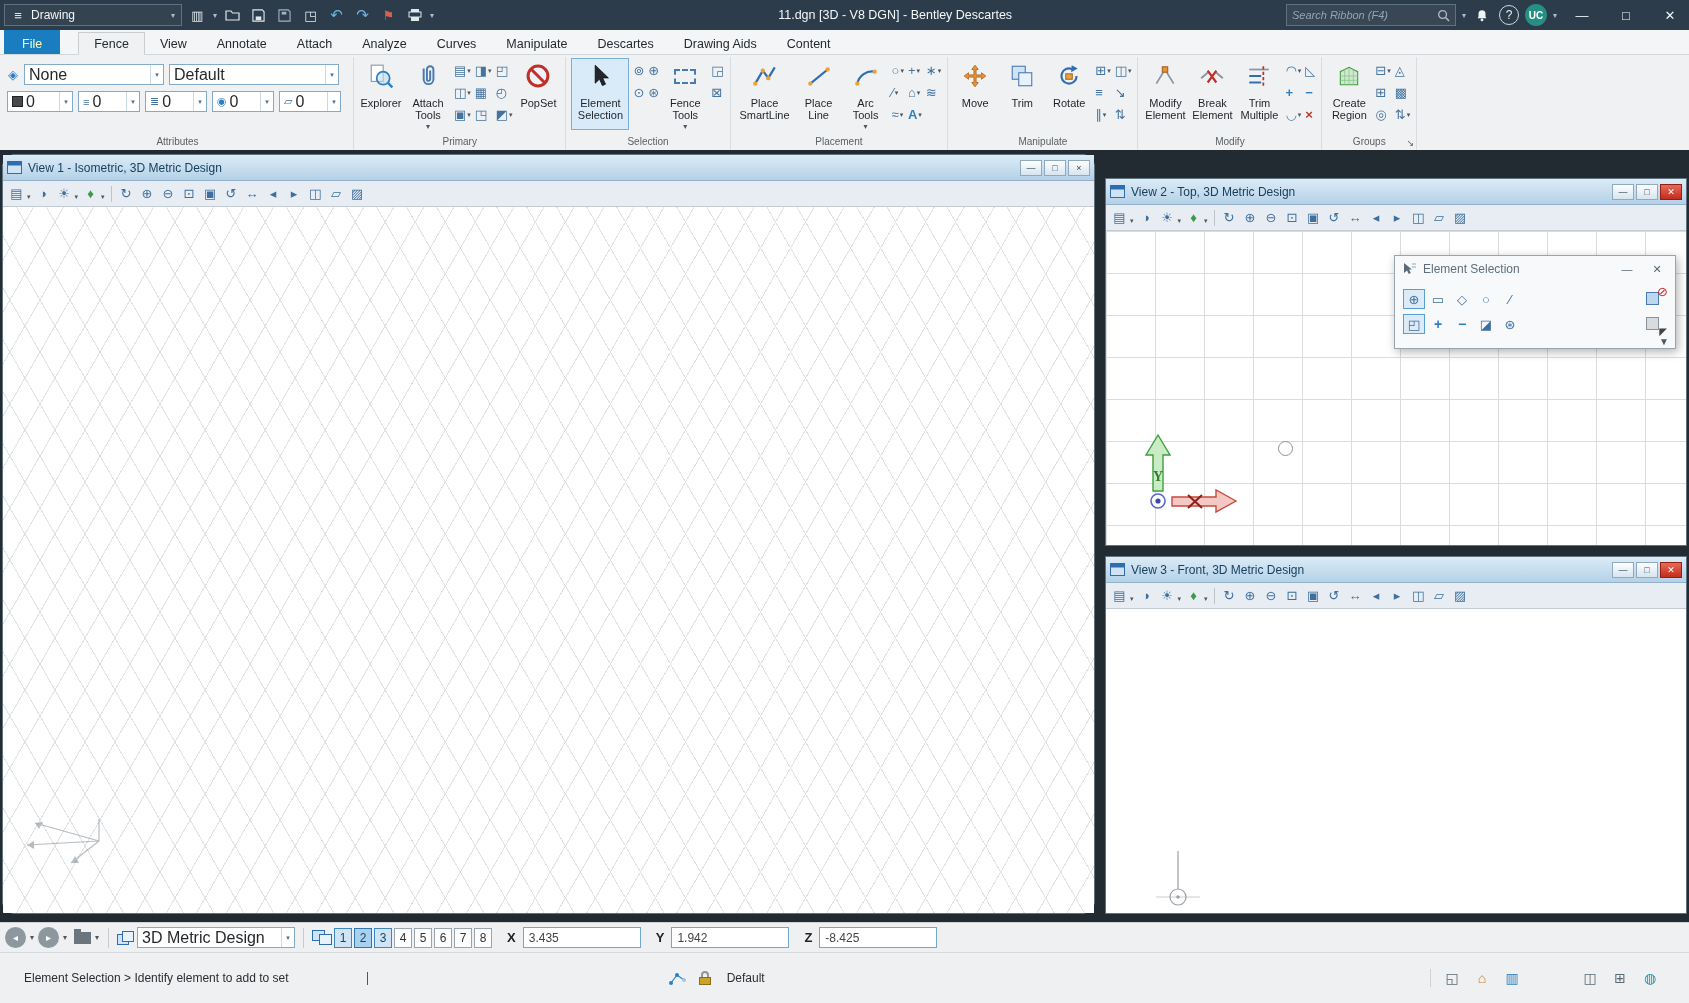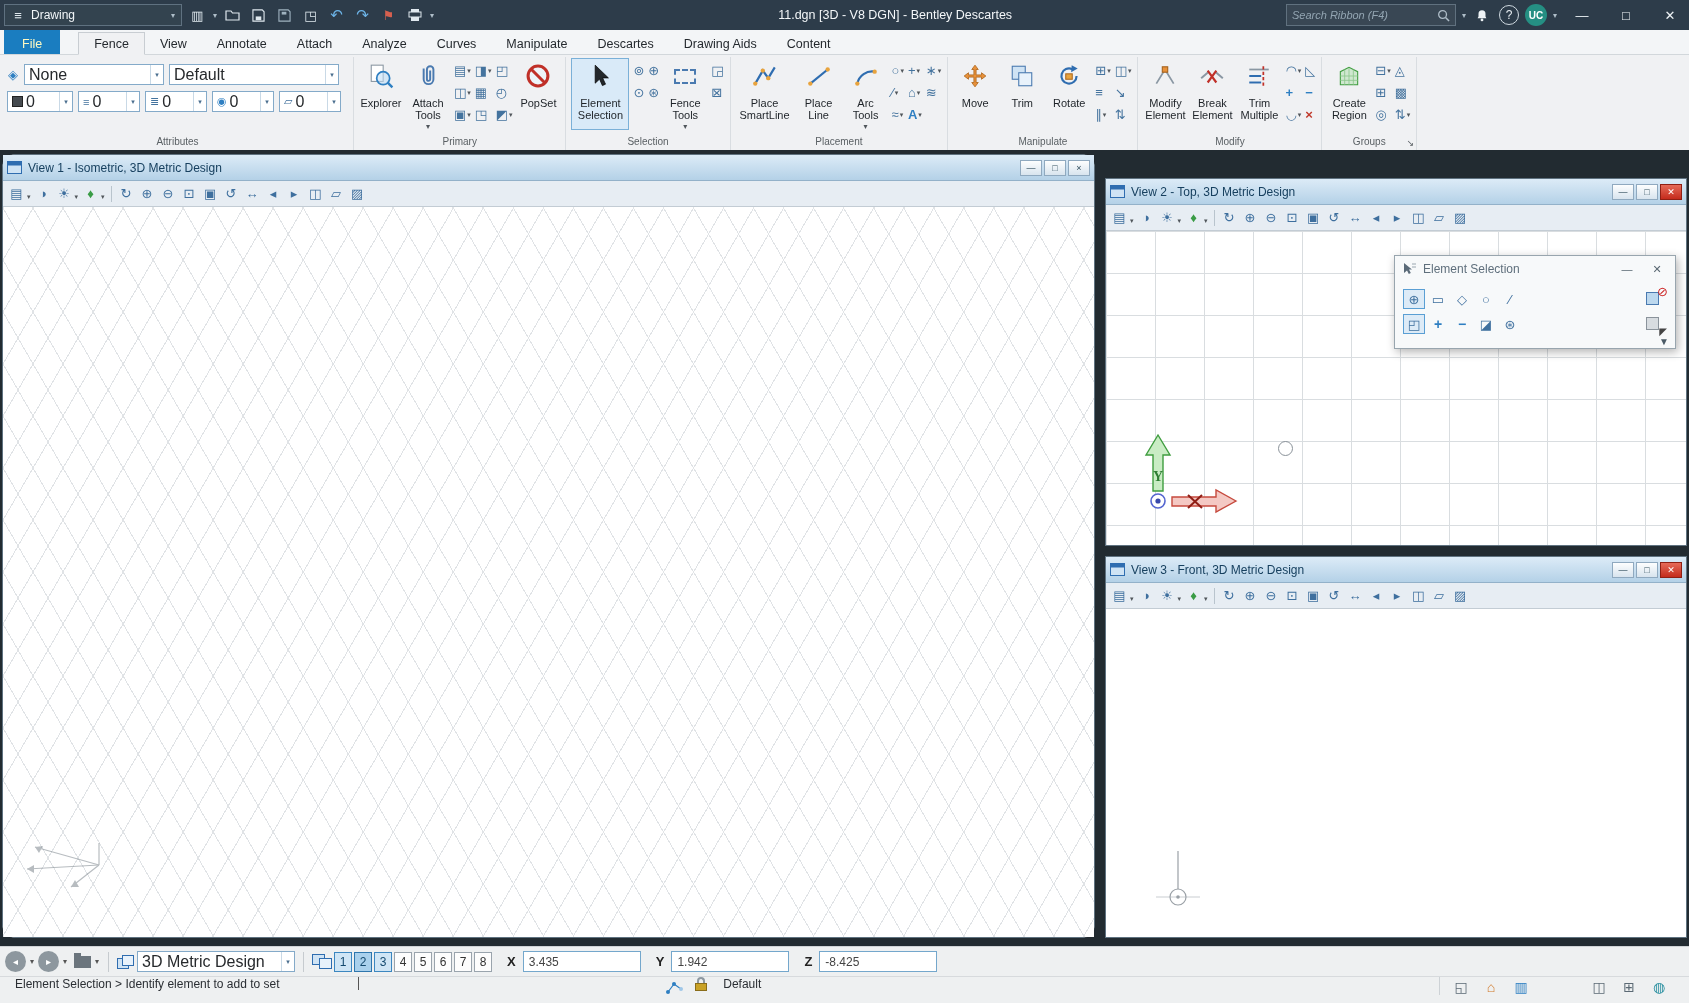--- a/index.html
+++ b/index.html
@@ -116,21 +116,21 @@
   .folder-ic::before { content:""; position:absolute; top:-3px; left:0; width:7px; height:3px; background:#6b757d; }
   .bb-sep { width:1px; height:20px; background:#c6cbcf; margin:0 5px; }
   .vnum { width:18px; height:20px; border:1px solid #9aa4ad; background:#fdfdfd; display:flex; align-items:center; justify-content:center; font-size:12px; color:#333; margin-left:-1px; }
   .vnum.active { background:#cfe5f5; border-color:#3c87c0; color:#14496e; position:relative; z-index:1; }
   .vnum.pressed { background:#a9d0ec; border-color:#2e76ad; }
   .coord-label { font-weight:bold; font-size:13px; color:#222; margin:0 4px 0 12px; }
   .coord-field { width:118px; height:21px; border:1px solid #74a7cc; background:#fff; display:flex; align-items:center; }
   .coord-field input { width:100%; border:none; outline:none; padding:0 5px; font-size:12px; color:#444; font-family:inherit; background:transparent; }
 
   
-  .statusbar { height:27px; background:#eef0f1; border-top:1px solid #d7dadd; display:flex; align-items:flex-start; padding:0 15px; font-size:12px; color:#2a2e33; flex:0 0 auto; }
+  .statusbar { height:51px; background:#eef0f1; border-top:1px solid #d7dadd; display:flex; align-items:center; padding:0 24px; font-size:12px; color:#2a2e33; flex:0 0 auto; }
   .st-msg { white-space:nowrap; }
   .st-mark { width:1px; height:13px; background:#555; margin-left:78px; }
   .st-spacer { flex:1; }
   .st-icon { width:22px; height:20px; display:flex; align-items:center; justify-content:center; font-size:14px; color:#5c6a75; margin:0 4px; }
   .st-icon.orange { color:#d07828; }
   .st-icon.blue { color:#2e7fc2; }
   .st-icon.teal { color:#1f8a9c; }
   .lockwrap { display:flex; flex-direction:column; align-items:center; margin:0 6px; }
   .lock-shackle { width:8px; height:6px; border:2px solid #8d98a1; border-bottom:none; border-radius:4px 4px 0 0; }
   .lock-body { width:12px; height:8px; background:#c9a227; border:1px solid #8a6d1a; }

